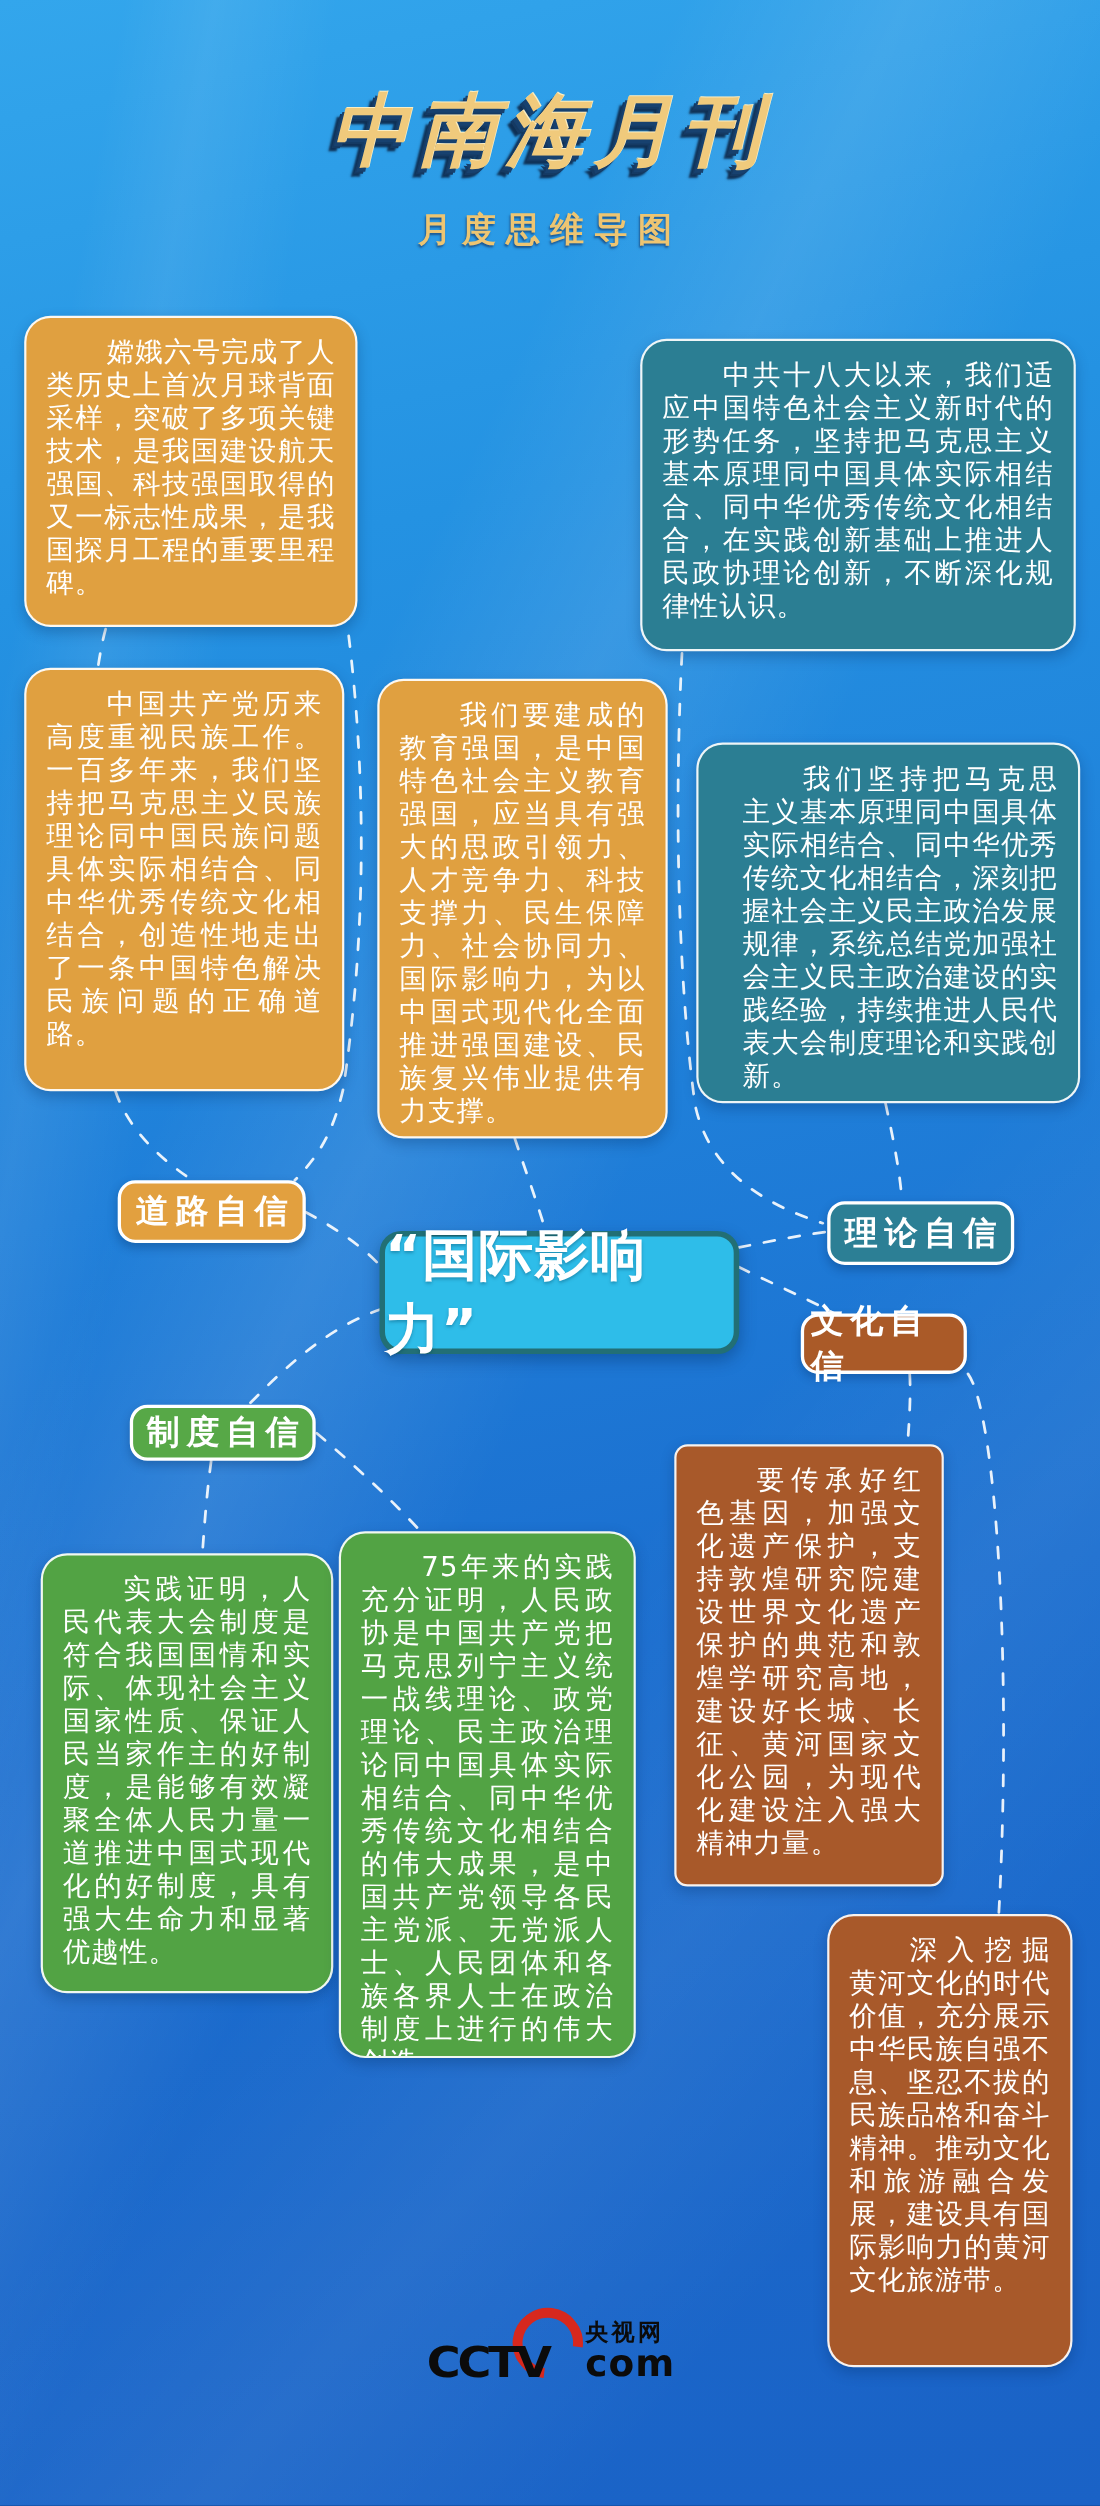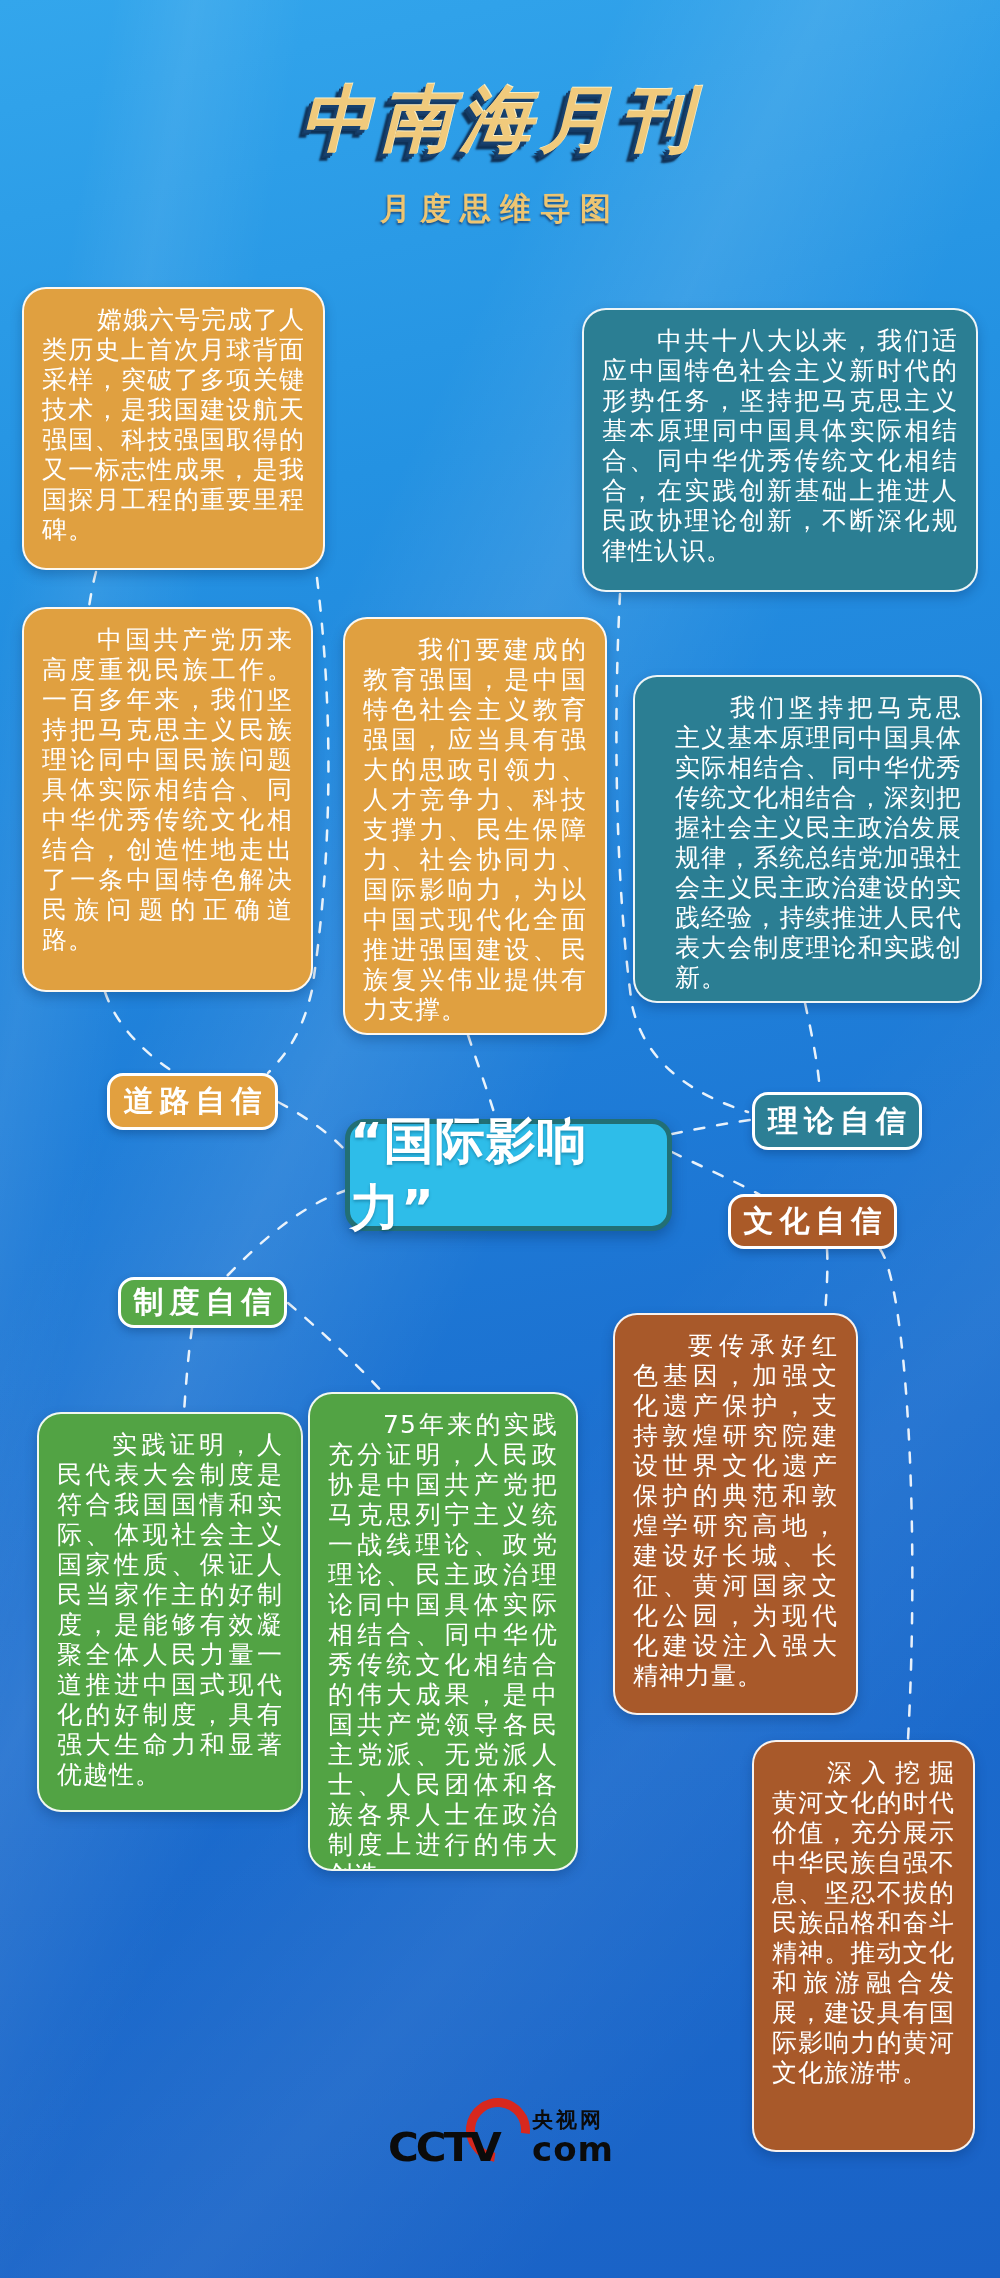--- a/index.html
+++ b/index.html
@@ -64,21 +64,21 @@
   .b-minzu{left:22px;top:607px;width:291px;height:385px;}
   .b-jiaoyu{left:343px;top:617px;width:264px;height:418px;}
   .b-minzhu{left:633px;top:675px;width:349px;height:328px;padding-left:40px;}
   .b-renda{left:37px;top:1412px;width:266px;height:400px;}
   .b-zhengxie{left:308px;top:1392px;width:270px;height:479px;}
   .b-heritage{left:613px;top:1313px;width:245px;height:402px;}
   .b-huanghe{left:752px;top:1740px;width:223px;height:412px;}
   
   .l-daolu{left:107px;top:1073px;width:171px;height:57px;}
   .l-lilun{left:752px;top:1092px;width:170px;height:58px;}
-  .l-wenhua{left:728px;top:1194px;width:169px;height:55px;}
+  .l-wenhua{left:728px;top:1194px;width:151px;height:55px;}
   .l-zhidu{left:118px;top:1277px;width:169px;height:51px;}
   .connectors{position:absolute;left:0;top:0;width:1000px;height:2278px;pointer-events:none;}
   
   .cctv{position:absolute;left:388px;top:2096px;width:230px;height:80px;}
   .cctv-word{
     position:absolute;left:0;bottom:4px;
     font-size:42px;font-weight:900;color:#0b0b0b;letter-spacing:-3px;
     transform:scaleY(.92);z-index:2;
   }
   .cctv-arc{
@@ -132,21 +132,21 @@
   </div>
   <div class="box b-minzhu" style="background-color: rgb(43, 126, 147);">
     <p class="box-text">我们坚持把马克思主义基本原理同中国具体实际相结合、同中华优秀传统文化相结合，深刻把握社会主义民主政治发展规律，系统总结党加强社会主义民主政治建设的实践经验，持续推进人民代表大会制度理论和实践创新。</p>
   </div>
   <div class="box b-renda" style="background-color: rgb(82, 163, 68);">
     <p class="box-text">实践证明，人民代表大会制度是符合我国国情和实际、体现社会主义国家性质、保证人民当家作主的好制度，是能够有效凝聚全体人民力量一道推进中国式现代化的好制度，具有强大生命力和显著优越性。</p>
   </div>
   <div class="box b-zhengxie" style="background-color: rgb(82, 163, 68);">
     <p class="box-text">75年来的实践充分证明，人民政协是中国共产党把马克思列宁主义统一战线理论、政党理论、民主政治理论同中国具体实际相结合、同中华优秀传统文化相结合的伟大成果，是中国共产党领导各民主党派、无党派人士、人民团体和各族各界人士在政治制度上进行的伟大创造。</p>
   </div>
-  <div class="box b-heritage" style="background-color: rgb(168, 89, 42);">
+  <div class="box b-heritage" style="background-color: rgb(168, 89, 42); border-radius: 12px;">
     <p class="box-text">要传承好红色基因，加强文化遗产保护，支持敦煌研究院建设世界文化遗产保护的典范和敦煌学研究高地，建设好长城、长征、黄河国家文化公园，为现代化建设注入强大精神力量。</p>
   </div>
   <div class="box b-huanghe" style="background-color: rgb(168, 89, 42);">
     <p class="box-text">深入挖掘黄河文化的时代价值，充分展示中华民族自强不息、坚忍不拔的民族品格和奋斗精神。推动文化和旅游融合发展，建设具有国际影响力的黄河文化旅游带。</p>
   </div>
 
   <div class="label l-daolu" style="background-color: rgb(226, 160, 63);">
     <span>道路自信</span>
   </div>
   <div class="label l-lilun" style="background-color: rgb(44, 127, 149);">

